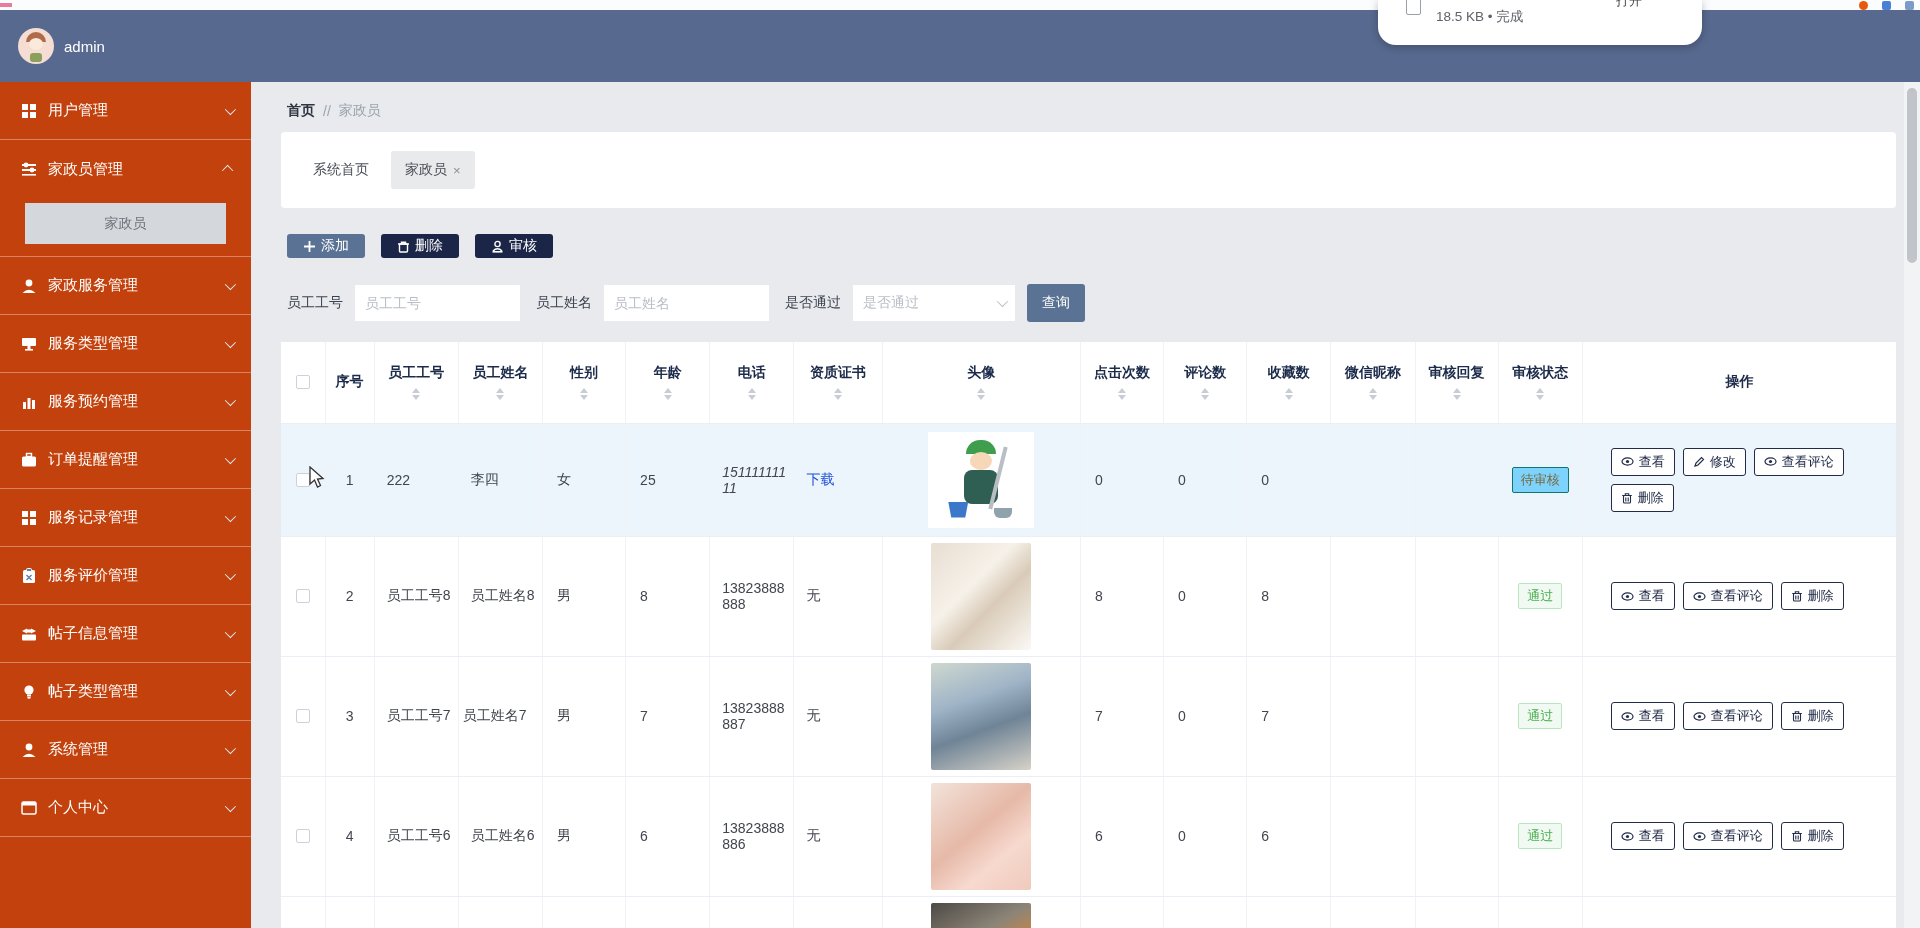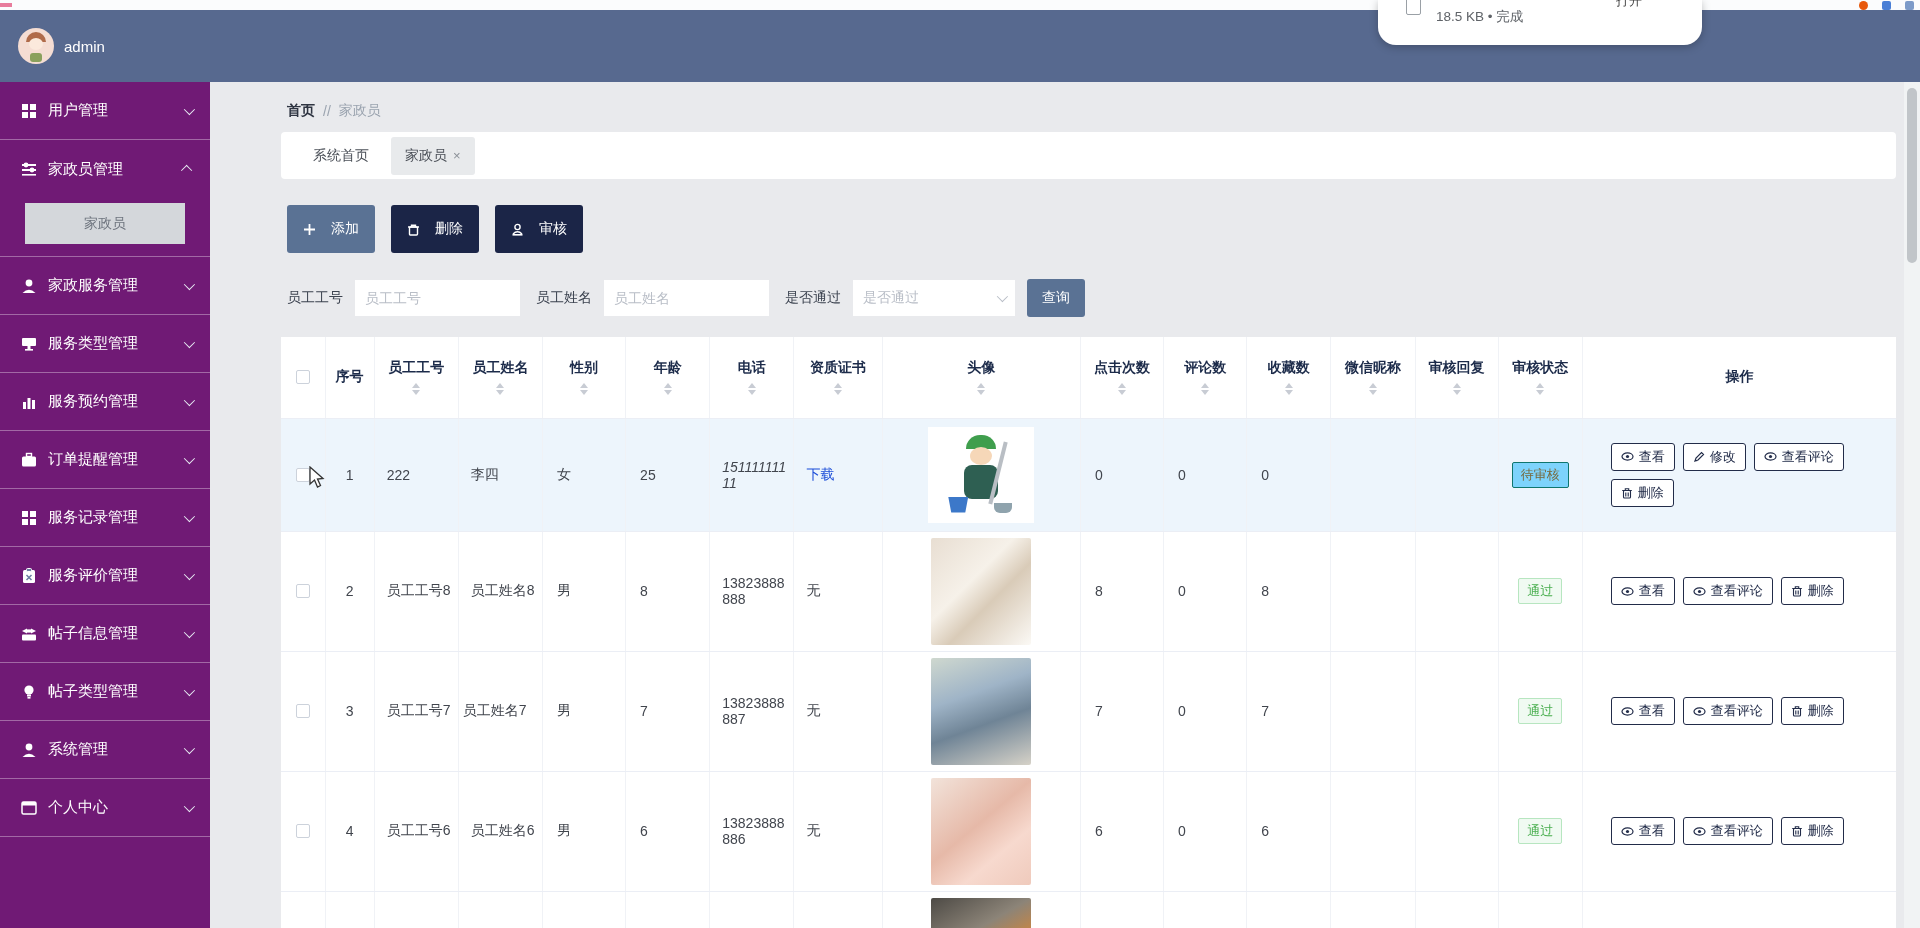--- a/index.html
+++ b/index.html
@@ -26,46 +26,46 @@
   .user-name { color:#fff; font-size:15px; }
 
   
   .dl-popup { position:absolute; left:1378px; top:0; width:324px; height:45px; background:#fff; z-index:10;
               border-radius:0 0 18px 18px; box-shadow:0 2px 8px rgba(0,0,0,.25); overflow:hidden; }
   .dl-file-icon { position:absolute; left:28px; top:-4px; width:15px; height:19px; border:1.5px solid #9aa0a6; border-radius:2px; background:#fff; }
   .dl-open { position:absolute; right:60px; top:-8px; font-size:13px; color:#444; }
   .dl-status { position:absolute; left:58px; top:8px; font-size:13.5px; color:#5f6368; }
 
   
-  .sidebar { position:absolute; top:82px; left:0; width:210px; height:846px; background:#701a75; z-index:3; }
+  .sidebar { position:absolute; top:82px; left:0; width:251px; height:846px; background:#c2410c; z-index:3; }
   .snav-item { height:58px; display:flex; align-items:center; padding:0 18px 0 20px; color:#fff; font-size:15px;
                border-bottom:1px solid rgba(255,255,255,.35); cursor:pointer; }
   .snav-item .sicon { width:18px; height:18px; margin-right:10px; flex:0 0 18px; display:flex; align-items:center; justify-content:center; }
   .snav-item .slabel { flex:1; }
   .chev { width:8px; height:8px; border-right:1.6px solid #e7ebf3; border-bottom:1.6px solid #e7ebf3; }
   .chev.down { transform:rotate(45deg) translateY(-2px); }
   .chev.up   { transform:rotate(-135deg) translateY(-2px); }
   .submenu-wrap { border-bottom:1px solid rgba(255,255,255,.35); padding:5px 0 12px 0; }
   .subitem { margin:0 25px; height:41px; background:#d4d7db; color:#6e747e; font-size:14px;
              display:flex; align-items:center; justify-content:center; cursor:pointer; }
 
   
   .main { position:absolute; left:251px; top:82px; width:1653px; height:846px; }
   .crumb { margin:20px 0 0 36px; font-size:14px; color:#9aa3af; display:flex; gap:8px; align-items:center; }
   .crumb .home { color:#2f3542; font-weight:bold; cursor:pointer; }
 
-  .tabcard { margin:12px 0 0 30px; width:1615px; height:47px; background:#fff; border-radius:4px;
+  .tabcard { margin:12px 0 0 30px; width:1615px; height:76px; background:#fff; border-radius:4px;
              display:flex; align-items:center; padding:0 18px; gap:8px; }
   .tab { font-size:14px; color:#4a4f57; padding:10px 14px; border-radius:3px; cursor:pointer; display:flex; align-items:center; gap:6px; }
   .tab.active { background:#e8eaec; }
   .tab .x { color:#8a9097; font-size:13px; cursor:pointer; }
 
   .toolbar { margin:26px 0 0 36px; display:flex; gap:16px; }
-  .tbtn { height:48px; padding:0 16px; border:none; border-radius:3px; color:#fff; font-size:14px;
-          display:inline-flex; align-items:center; gap:15px; cursor:pointer; font-family:inherit; }
+  .tbtn { height:24px; padding:0 16px; border:none; border-radius:3px; color:#fff; font-size:14px;
+          display:inline-flex; align-items:center; gap:5px; cursor:pointer; font-family:inherit; }
   .tbtn.add { background:#5a7294; }
   .tbtn.dark { background:#1b2547; }
 
   .searchrow { margin:26px 0 0 36px; display:flex; align-items:center; gap:12px; font-size:14px; color:#3c4350; }
   .searchrow input, .fakeselect { width:165px; height:36px; border:none; background:#fff; padding:0 10px; font-size:14px;
           font-family:inherit; color:#333; }
   .searchrow input::placeholder { color:#b9bec7; }
   .fakeselect { width:162px; display:flex; align-items:center; justify-content:space-between; color:#b9bec7; cursor:pointer; }
   .fakeselect .chevd { width:8px; height:8px; border-right:1.4px solid #b9bec7; border-bottom:1.4px solid #b9bec7; transform:rotate(45deg) translateY(-2px); }
   .qbtn { width:58px; height:38px; background:#5a7294; color:#fff; border:none; border-radius:3px; font-size:14px; cursor:pointer; font-family:inherit; }

